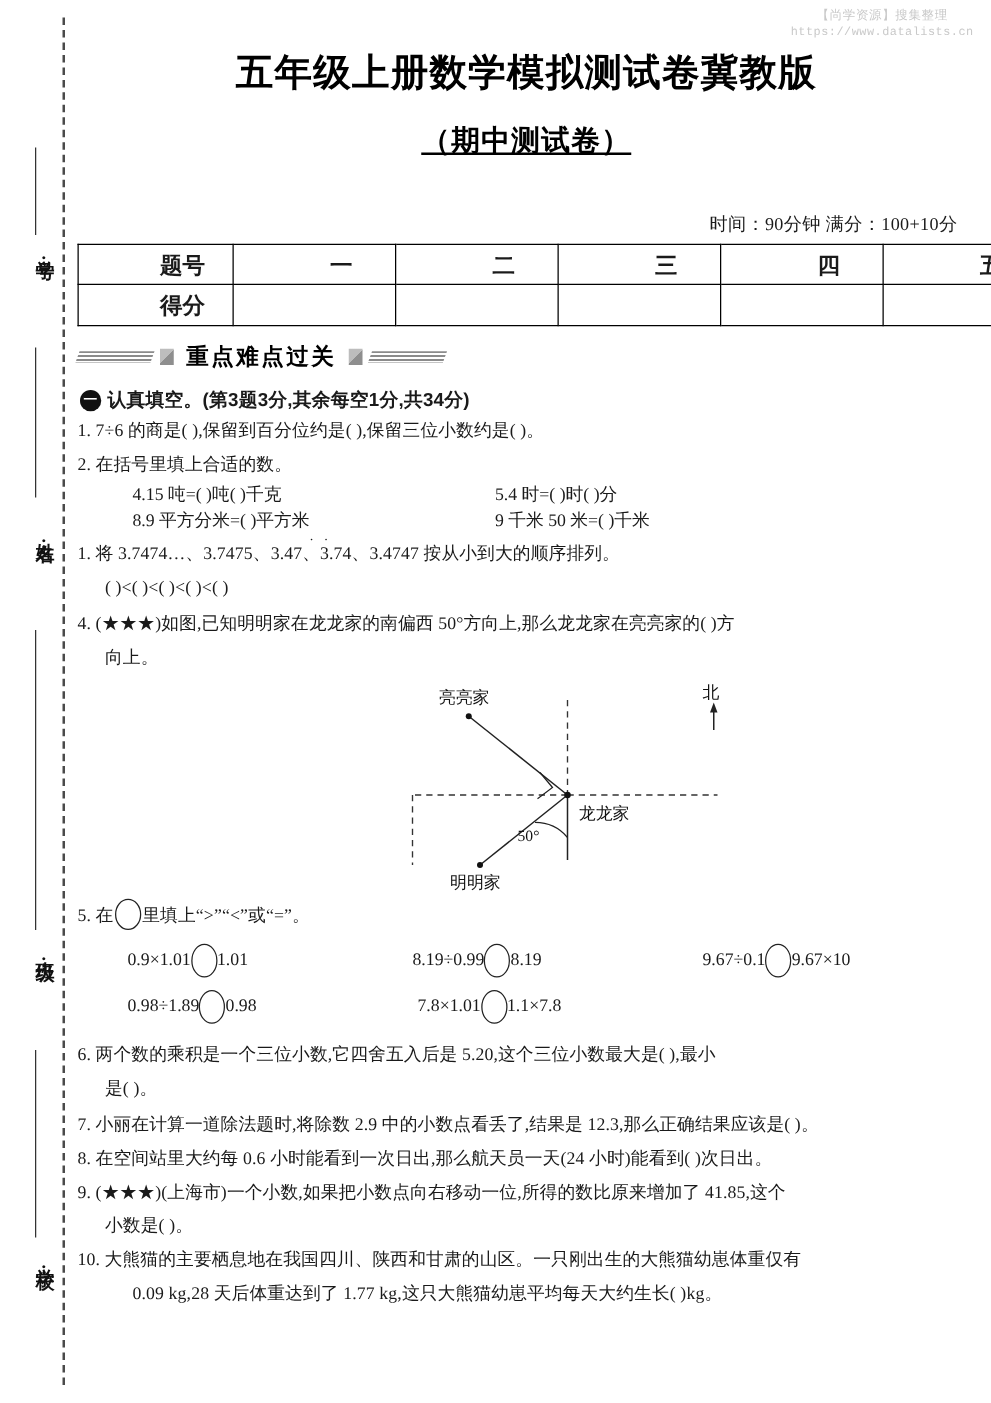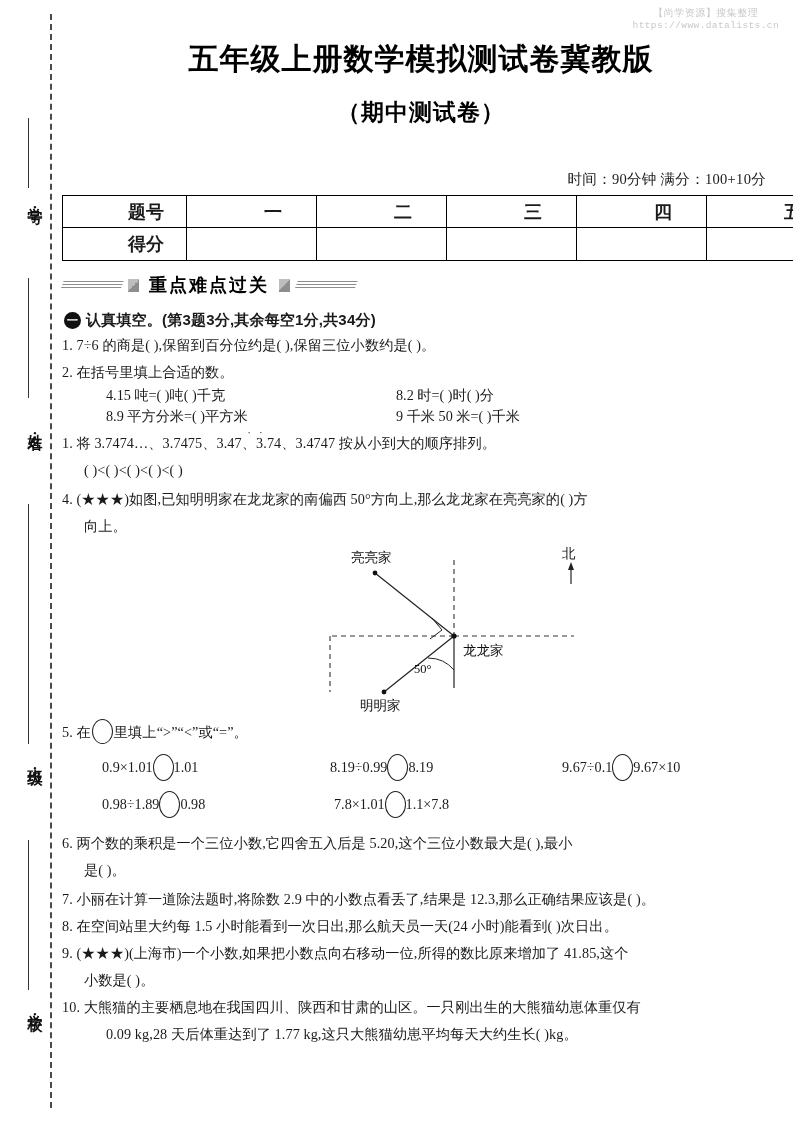--- a/index.html
+++ b/index.html
@@ -90,20 +90,21 @@
     line-height: 1.1;
     color: #000;
   }
   .title-sub {
     text-align: center;
     font-size: 23px;
     font-weight: bold;
     margin-top: 22px;
     letter-spacing: 1px;
     color: #000;
+    text-decoration: underline;
   }
 
   .meta-line {
     text-align: right;
     font-size: 14.5px;
     margin-top: 42px;
     padding-right: 14px;
     letter-spacing: .3px;
   }
 
@@ -329,21 +330,21 @@
   <div class="section-head">
     <span class="sec-bullet">一</span>
     <span>认真填空。(第3题3分,其余每空1分,共34分)</span>
   </div>
 
   <div class="q">1. 7÷6 的商是(          ),保留到百分位约是(          ),保留三位小数约是(          )。</div>
 
   <div class="q">2. 在括号里填上合适的数。</div>
   <div class="row-two">
     <div>4.15 吨=(        )吨(        )千克</div>
-    <div>8.2 时=(        )时(        )分</div>
+    <div>5.4 时=(        )时(        )分</div>
   </div>
   <div class="row-two">
     <div>8.9 平方分米=(        )平方米</div>
     <div>9 千米 50 米=(        )千米</div>
   </div>
 
   <div class="q" style="margin-top:6px;">
     <span>1. 将 3.7474…、3.7475、3.</span><span class="repeat-dec"><span class="dots">··</span><span>47</span></span><span>、3.74、3.4747 按从小到大的顺序排列。</span>
   </div>
   <div class="q indent-1">(            )&lt;(            )&lt;(            )&lt;(            )&lt;(            )</div>
@@ -420,21 +421,21 @@
       <span class="oval"></span>
       <span>1.1×7.8</span>
     </div>
   </div>
 
   <div class="q" style="margin-top:14px;">6. 两个数的乘积是一个三位小数,它四舍五入后是 5.20,这个三位小数最大是(        ),最小</div>
   <div class="q indent-1">是(        )。</div>
 
   <div class="q" style="margin-top:6px;">7. 小丽在计算一道除法题时,将除数 2.9 中的小数点看丢了,结果是 12.3,那么正确结果应该是(        )。</div>
 
-  <div class="q">8. 在空间站里大约每 1.5 小时能看到一次日出,那么航天员一天(24 小时)能看到(        )次日出。</div>
+  <div class="q">8. 在空间站里大约每 0.6 小时能看到一次日出,那么航天员一天(24 小时)能看到(        )次日出。</div>
 
   <div class="q">9. (★★★)(上海市)一个小数,如果把小数点向右移动一位,所得的数比原来增加了 41.85,这个</div>
   <div class="q indent-1">小数是(        )。</div>
 
   <div class="q">10. 大熊猫的主要栖息地在我国四川、陕西和甘肃的山区。一只刚出生的大熊猫幼崽体重仅有</div>
   <div class="q indent-2">0.09 kg,28 天后体重达到了 1.77 kg,这只大熊猫幼崽平均每天大约生长(        )kg。</div>
 
 </div>
 
 </body></html>

